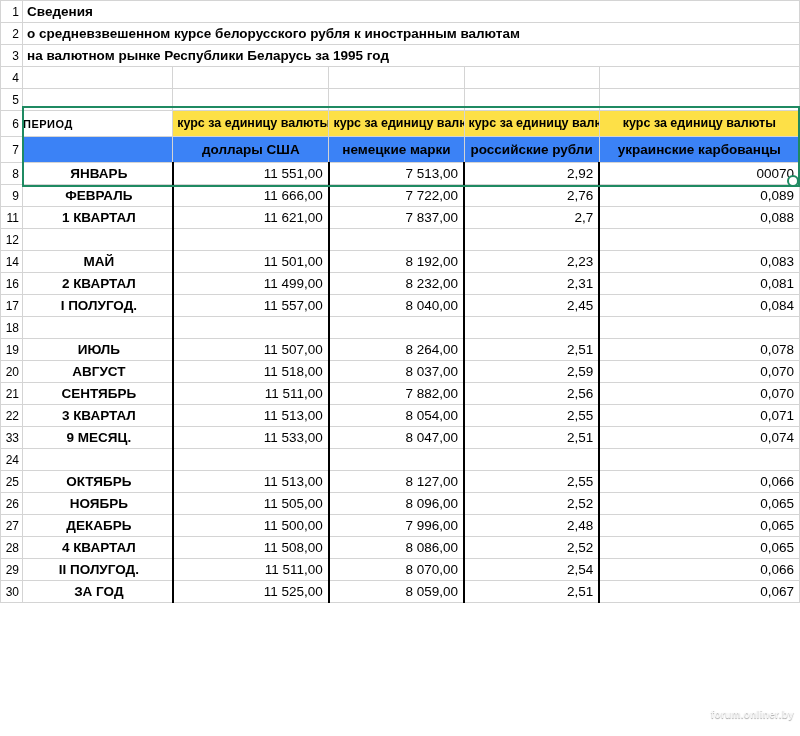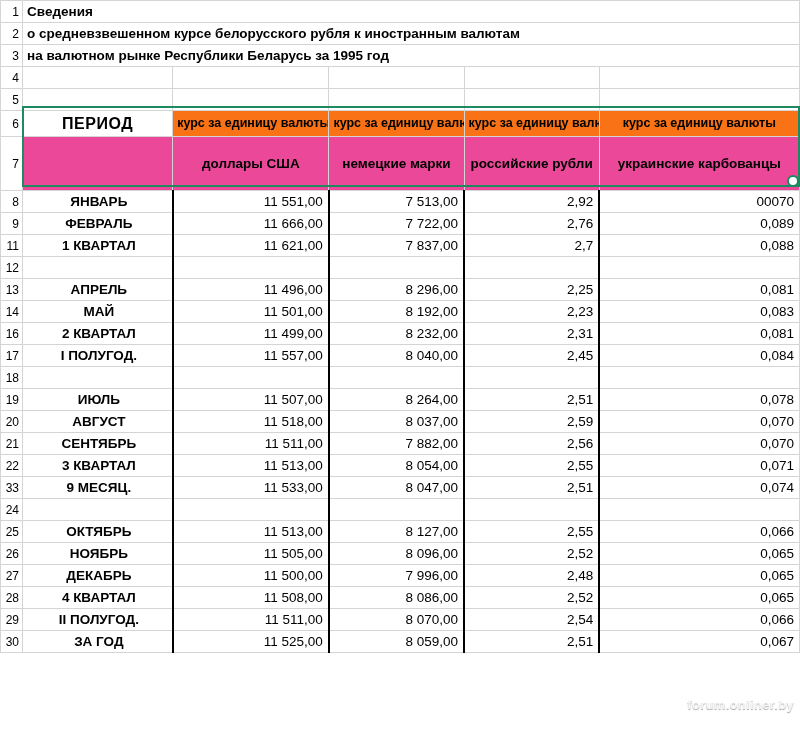--- a/index.html
+++ b/index.html
@@ -64,43 +64,43 @@
   }
   .num {
     text-align: right;
     padding-right: 5px !important;
     font-size: 13.5px;
   }
   .empty { }
 
   
   .hdr-cell {
-    background: #f97316;
+    background: #fde047;
     text-align: center;
     font-weight: bold;
     font-size: 12.5px;
     line-height: 1.15;
     white-space: normal;
     padding: 2px 4px !important;
   }
   .hdr-period {
     background: #ffffff;
-    text-align: center;
-    font-weight: bold;
-    font-size: 16px;
+    text-align: left;
+    font-weight: bold;
+    font-size: 11px;
     letter-spacing: 0.5px;
   }
   .hdr-sub {
-    background: #ec4899;
+    background: #3b82f6;
     text-align: center;
     font-weight: bold;
     font-size: 13.5px;
     line-height: 1.15;
     white-space: normal;
-    padding: 16px 4px !important;
+    padding: 2px 4px !important;
   }
   .r6 td { height: 72px; }
   .r7 td { height: 44px; }
 
   
   .selbox {
     position: absolute;
     border: 2px solid #1f8a62;
     pointer-events: none;
     box-sizing: border-box;
@@ -113,22 +113,22 @@
     background: #ffffff;
     border: 2px solid #1f8a62;
     box-sizing: border-box;
   }
   .data-border {
     border-left: 2px solid #000 !important;
   }
   .watermark {
     position: absolute;
     right: 6px;
-    bottom: 24px;
-    font-size: 13px;
+    bottom: 16px;
+    font-size: 10px;
     font-weight: bold;
     color: rgba(255,255,255,0.85);
     text-shadow: 0 1px 1px rgba(0,0,0,0.35);
     letter-spacing: 0.3px;
     pointer-events: none;
   }
 </style>
 </head>
 <body>
 
@@ -222,28 +222,20 @@
       </tr>
       <tr>
         <td class="rowhdr">12</td>
         <td class="txt-left"></td>
         <td class="num data-border"></td>
         <td class="num data-border"></td>
         <td class="num data-border"></td>
         <td class="num data-border"></td>
       </tr>
       <tr>
-        <td class="rowhdr">13</td>
-        <td class="txt-left">АПРЕЛЬ</td>
-        <td class="num data-border">11 496,00</td>
-        <td class="num data-border">8 296,00</td>
-        <td class="num data-border">2,25</td>
-        <td class="num data-border">0,081</td>
-      </tr>
-      <tr>
         <td class="rowhdr">14</td>
         <td class="txt-left">МАЙ</td>
         <td class="num data-border">11 501,00</td>
         <td class="num data-border">8 192,00</td>
         <td class="num data-border">2,23</td>
         <td class="num data-border">0,083</td>
       </tr>
       <tr>
         <td class="rowhdr">16</td>
         <td class="txt-left">2 КВАРТАЛ</td>

